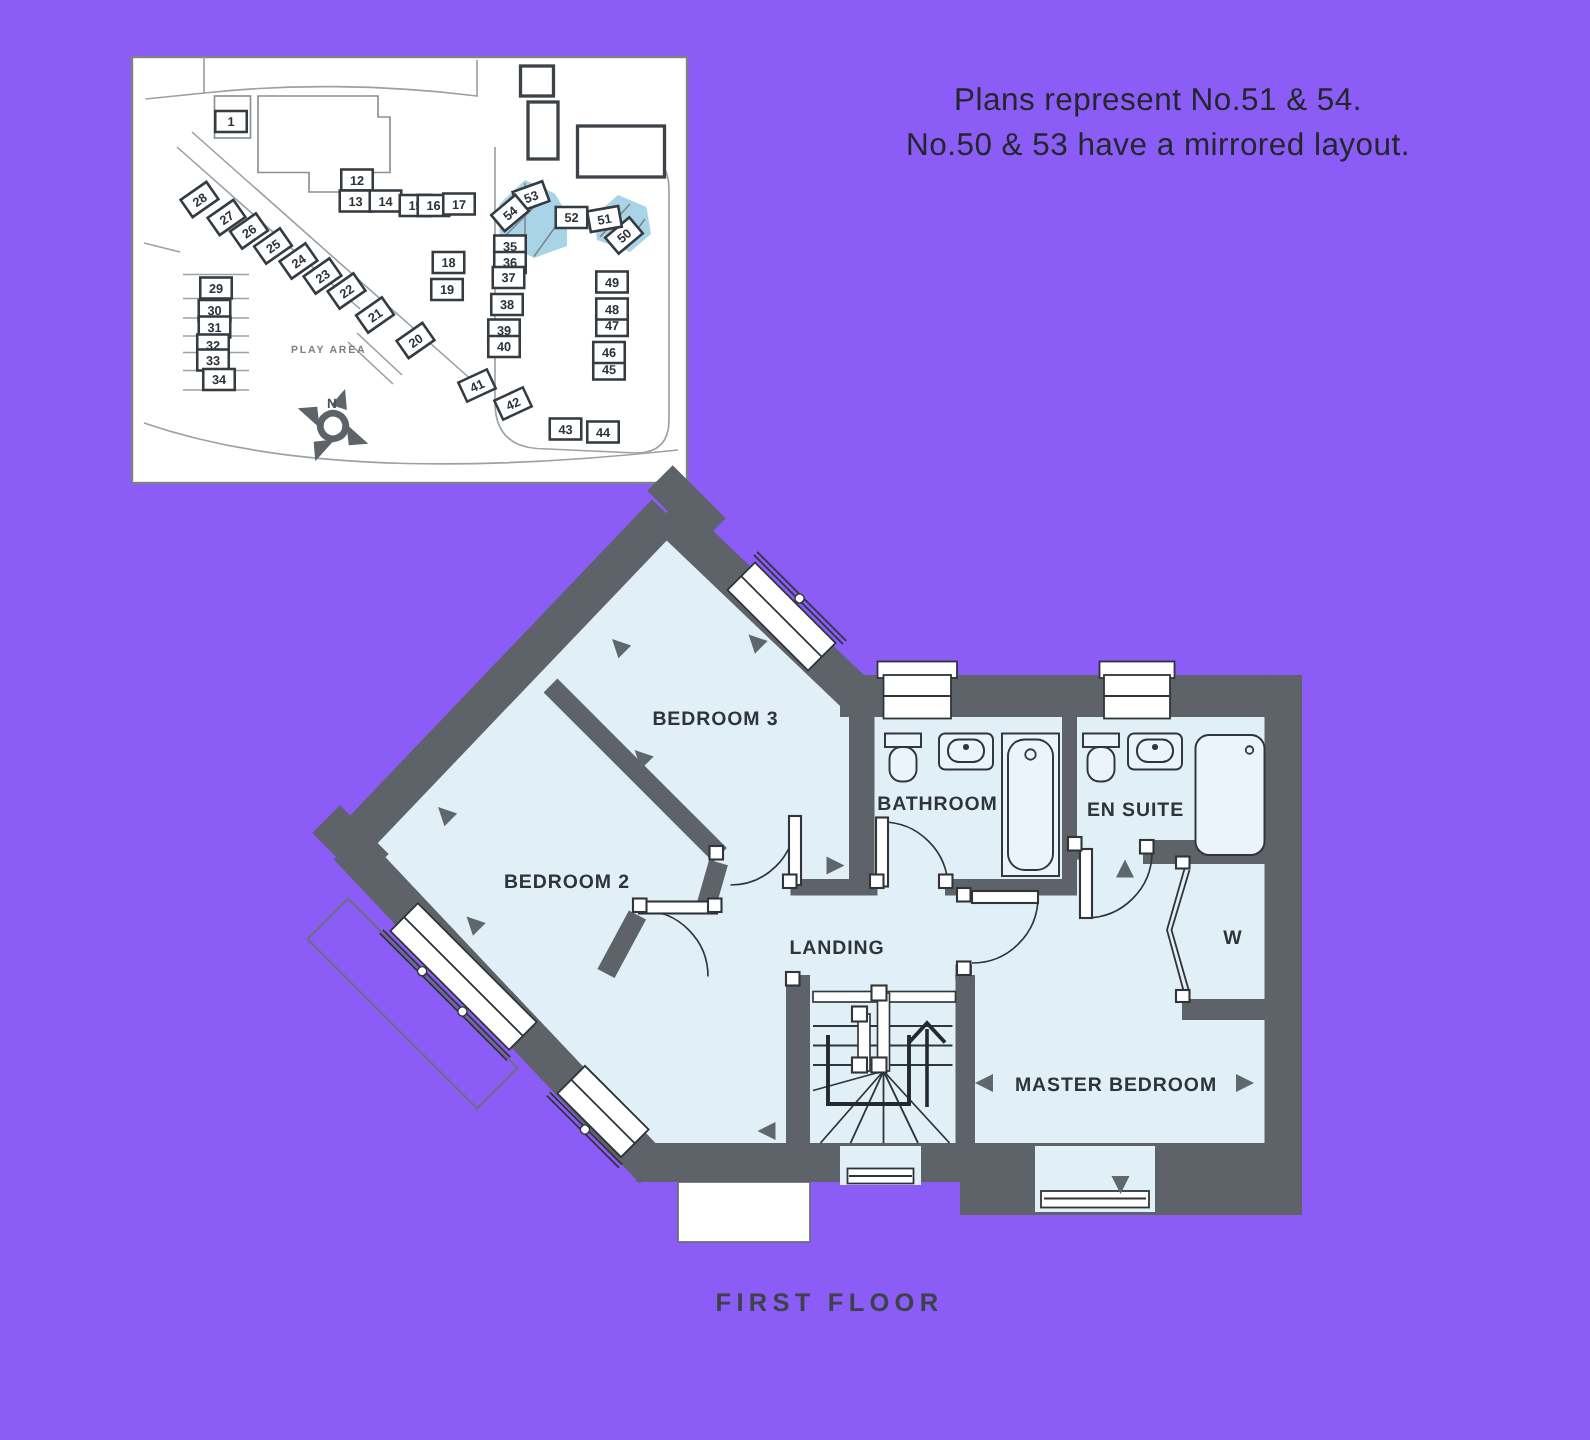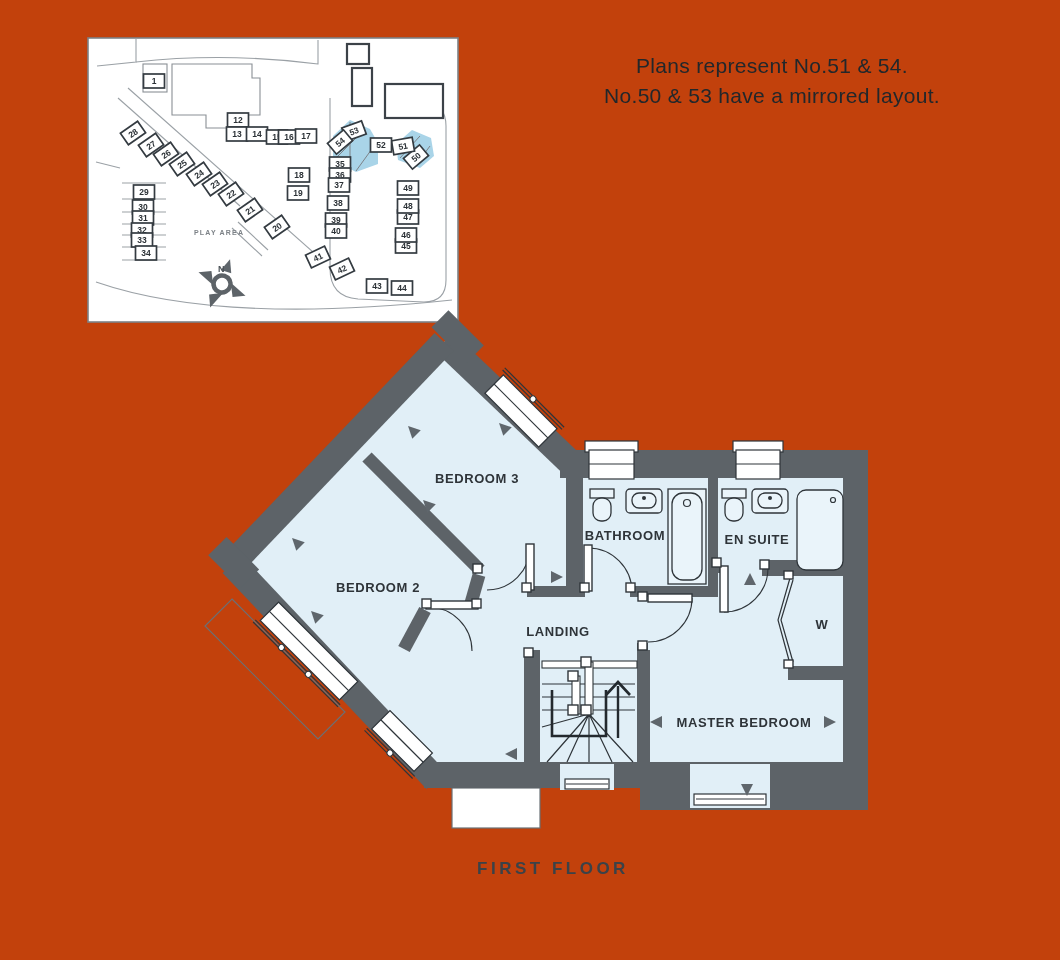--- a/index.html
+++ b/index.html
@@ -1,16 +1,16 @@
 <!DOCTYPE html>
 <html><head>
 <meta charset="utf-8">
 <style>
   html,body{margin:0;padding:0;background:#ffffff;}
-  .stage{position:relative;width:1060px;height:960px;background:#c2410c;overflow:hidden;
+  .stage{position:relative;width:1060px;height:960px;background:#8b5cf6;overflow:hidden;
          font-family:"Liberation Sans", sans-serif;}
   svg{position:absolute;left:0;top:0;}
   svg text{font-family:"Liberation Sans", sans-serif;fill:#2f353a;}
   .note{font-size:21px;fill:#22272b;text-anchor:middle;letter-spacing:.3px;}
   .room-label{font-size:13px;font-weight:600;letter-spacing:.6px;text-anchor:middle;fill:#2e3439;}
   .floor-caption{font-size:17px;font-weight:600;letter-spacing:3.5px;text-anchor:middle;fill:#3b4248;}
   .wall{stroke:#5d6368;fill:none;}
   .wallfill{fill:#5d6368;stroke:none;}
   .floorfill{fill:#e1eff7;stroke:none;}
   .thinline{stroke:#2f353a;stroke-width:1.2;fill:none;}

